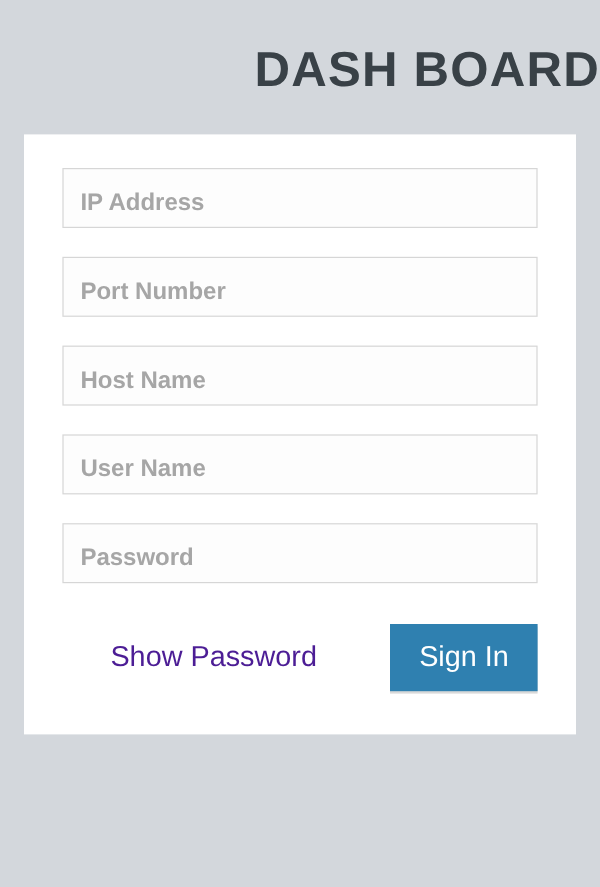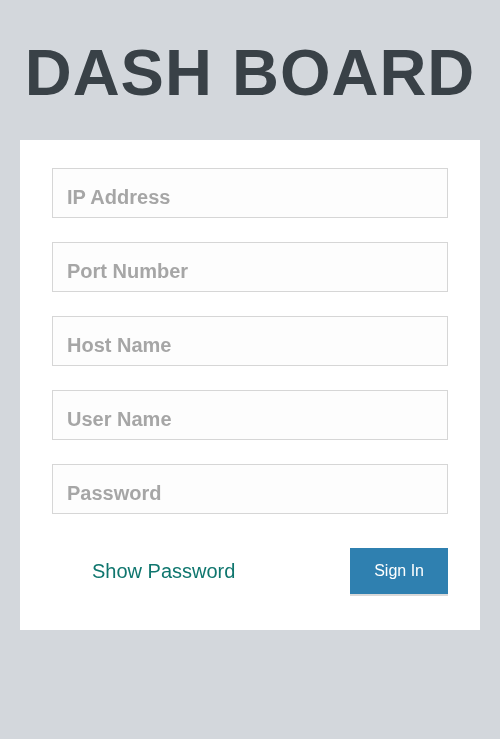--- a/index.html
+++ b/index.html
@@ -8,22 +8,22 @@
       padding: 0;
     }
     body {
       width: 500px;
       height: 739px;
       background: #d3d7dc;
       font-family: -apple-system, BlinkMacSystemFont, "Segoe UI", Arial, sans-serif;
       overflow: hidden;
     }
     .page-title {
-      text-align: center;
-      font-size: 65px;
+      text-align: right;
+      font-size: 41px;
       font-weight: 700;
       color: #394147;
       letter-spacing: 1px;
       padding-top: 35px;
       padding-bottom: 30px;
     }
     .card {
       background: #ffffff;
       margin: 0 20px;
       padding: 28px 32px 36px 32px;
@@ -51,32 +51,32 @@
       color: #a6a6a6;
       font-weight: 600;
     }
     .actions {
       display: flex;
       justify-content: space-between;
       align-items: center;
       margin-top: 10px;
     }
     .show-password {
-      font-size: 20px;
-      color: #0f766e;
+      font-size: 24px;
+      color: #4c1d95;
       font-weight: 400;
       padding-left: 40px;
       cursor: pointer;
       user-select: none;
     }
     .signin-btn {
       background: #2f80b0;
       color: #ffffff;
       border: none;
-      font-size: 16px;
+      font-size: 24px;
       font-weight: 400;
       padding: 14px 24px;
       cursor: pointer;
       box-shadow: 0 2px 0 rgba(0,0,0,0.15);
     }
   </style>
 </head>
 <body>
 
 <h1 class="page-title">DASH BOARD</h1>

